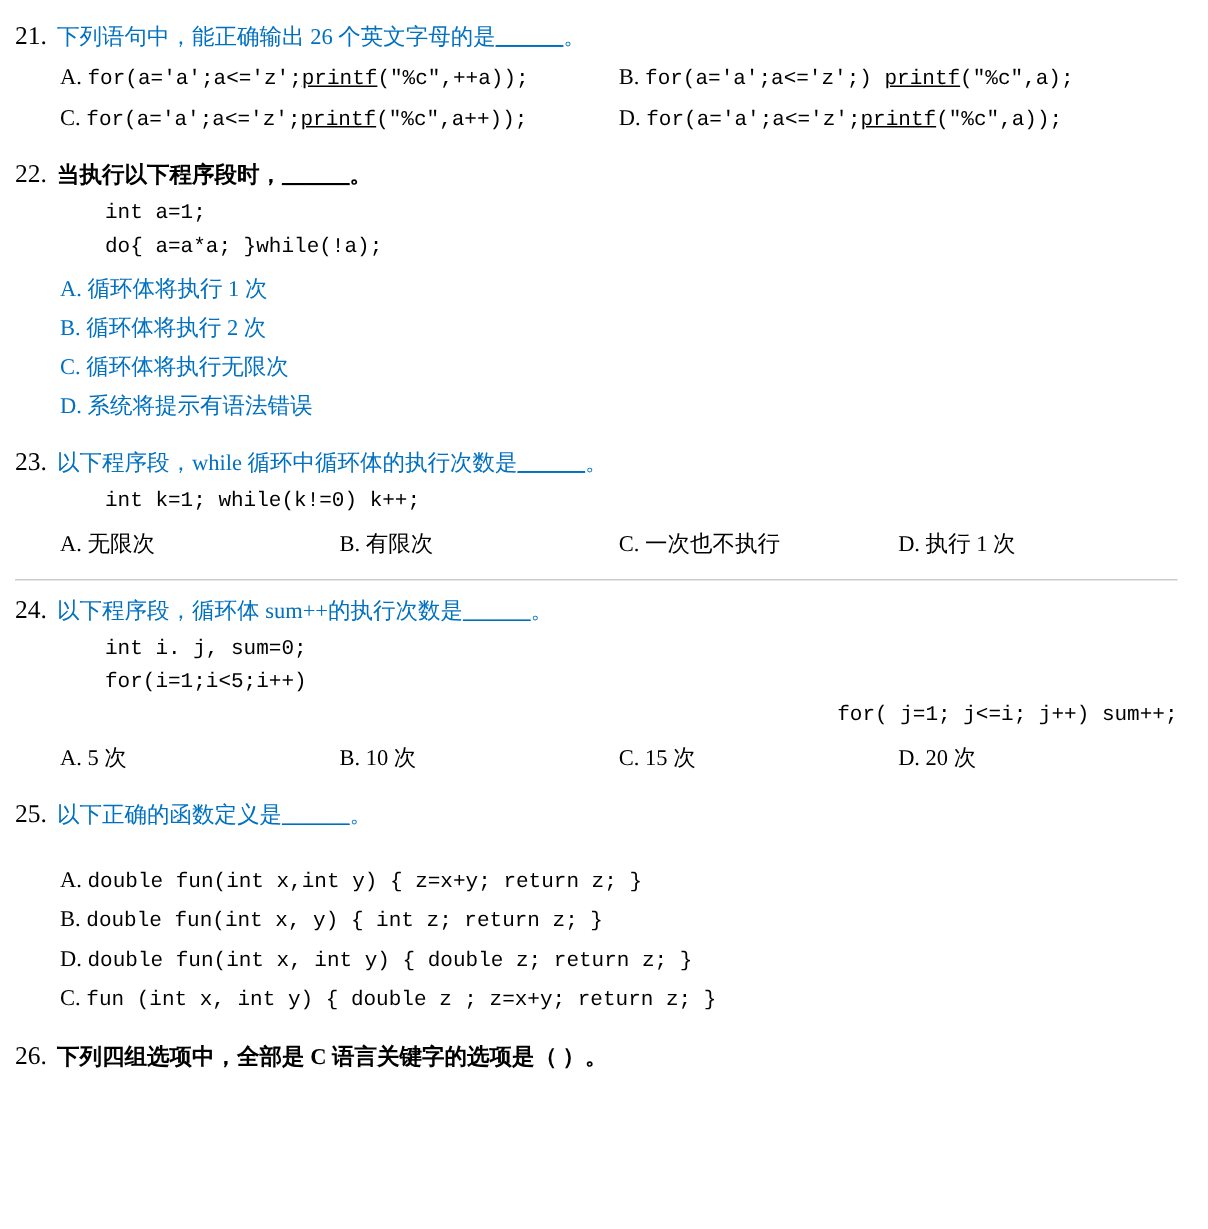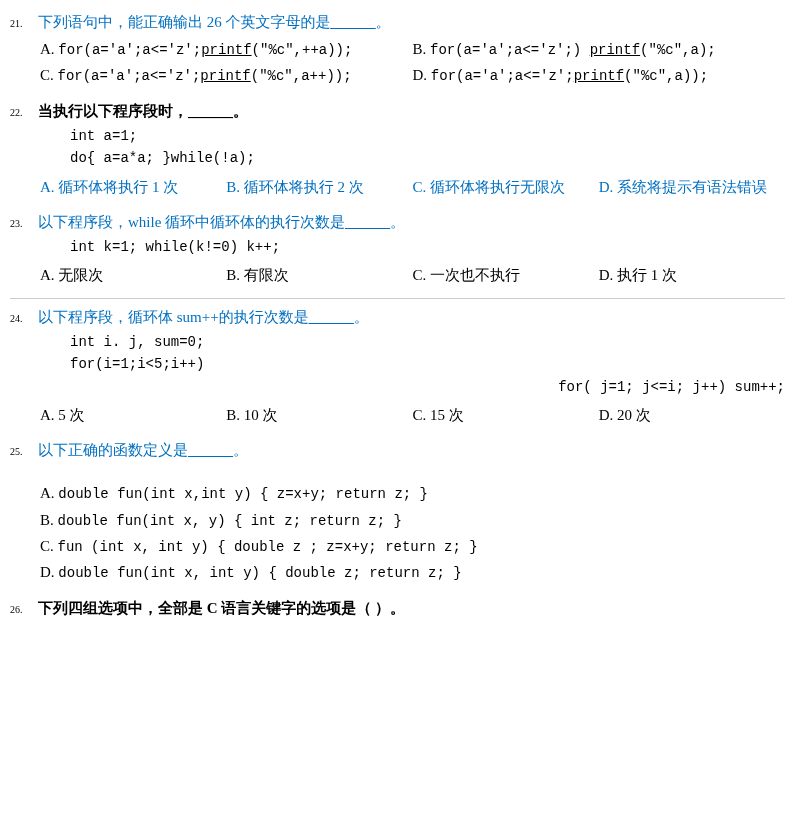--- a/index.html
+++ b/index.html
@@ -16,21 +16,21 @@
     .question-block {
       margin-bottom: 10px;
     }
     .question-line {
       display: flex;
       align-items: baseline;
       margin-bottom: 2px;
     }
     .q-number {
       min-width: 28px;
-      font-size: 10px;
+      font-size: 17px;
       color: #000;
     }
     .q-text {
       color: #0070c0;
       font-size: 15px;
       text-align: right;
     }
     .q-text-black {
       color: #000;
       font-size: 15px;
@@ -98,21 +98,21 @@
 
 <div class="question-block">
   <div class="question-line">
     <span class="q-number">22.</span>
     <span class="q-text-black">当执行以下程序段时，<span class="underline-blank">______</span>。</span>
   </div>
   <div class="code-block">
     <div>int  a=1;</div>
     <div>do{  a=a*a;  }while(!a);</div>
   </div>
-  <div style="display:grid; grid-template-columns:1fr 1fr 1fr 1fr; margin-left:30px; margin-top:4px;">
+  <div style="display:grid; grid-template-columns:1fr; margin-left:30px; margin-top:4px;">
     <div class="option-blue">A. 循环体将执行 1 次</div>
     <div class="option-blue">B. 循环体将执行 2 次</div>
     <div class="option-blue">C. 循环体将执行无限次</div>
     <div class="option-blue">D. 系统将提示有语法错误</div>
   </div>
 </div>
 
 <div class="question-block">
   <div class="question-line">
     <span class="q-number">23.</span>
@@ -155,24 +155,24 @@
     <span class="q-text">以下正确的函数定义是<span class="underline-blank">______</span>。</span>
   </div>
   <div style="margin-left:30px; margin-top:18px;">
     <div class="option">
       A. <span class="code-inline">double  fun(int  x,int  y)    {  z=x+y;       return z;  }</span>
     </div>
     <div class="option">
       B. <span class="code-inline">double  fun(int  x, y)         {  int z;        return z;  }</span>
     </div>
     <div class="option">
-      C. <span class="code-inline">fun (int  x, int  y)           {  double z ; z=x+y;  return z;  }</span>
+      D. <span class="code-inline">double  fun(int x, int  y)     {  double z;     return z;  }</span>
     </div>
     <div class="option">
-      D. <span class="code-inline">double  fun(int x, int  y)     {  double z;     return z;  }</span>
+      C. <span class="code-inline">fun (int  x, int  y)           {  double z ; z=x+y;  return z;  }</span>
     </div>
   </div>
 </div>
 
 <div class="question-block">
   <div class="question-line">
     <span class="q-number">26.</span>
     <span class="q-text-black">下列四组选项中，全部是 C 语言关键字的选项是（ ）。</span>
   </div>
 </div>

